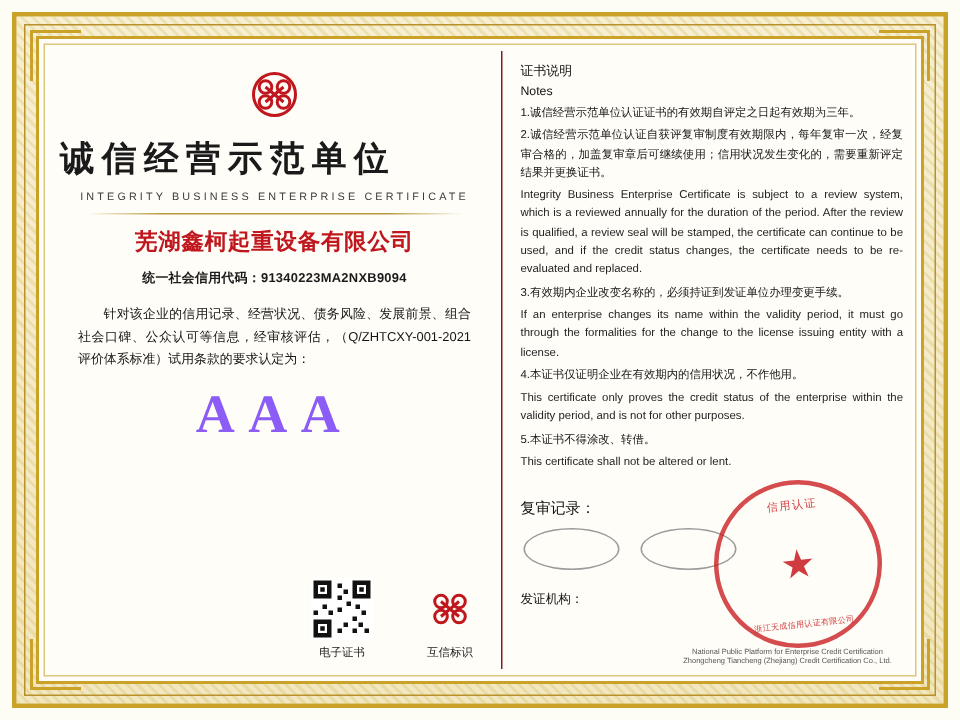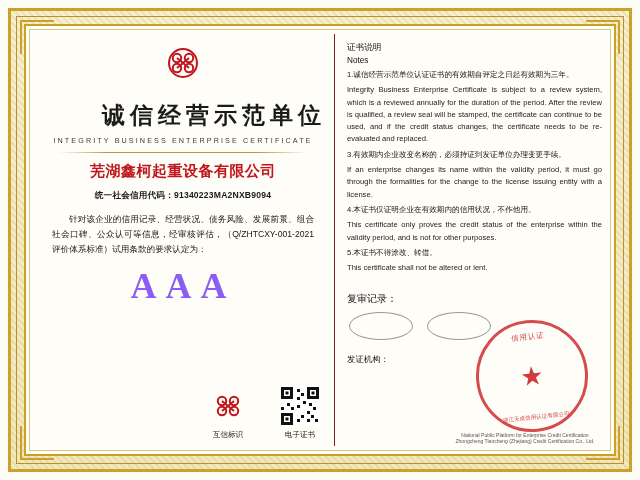--- a/index.html
+++ b/index.html
@@ -77,26 +77,26 @@
     text-align: center;
     margin-top: 2px;
     height: 46px;
   }
   .logo {
     display: inline-block;
     width: 42px; height: 42px;
     position: relative;
   }
   .title-cn {
-    text-align: right;
+    text-align: left;
     font-size: 23px;
     letter-spacing: 5px;
     color: #1a1a1a;
     font-weight: bold;
-    margin-top: 12px;
+    margin-top: 2px;
     font-family: "Liberation Serif", serif;
   }
   .title-en {
     text-align: center;
     font-size: 7.2px;
     letter-spacing: 2.1px;
     color: #3a3a3a;
     margin-top: 5px;
     white-space: nowrap;
   }
@@ -299,34 +299,20 @@
 
       <div class="company">芜湖鑫柯起重设备有限公司</div>
       <div class="credit-code">统一社会信用代码：91340223MA2NXB9094</div>
 
       <div class="body-text">针对该企业的信用记录、经营状况、债务风险、发展前景、组合社会口碑、公众认可等信息，经审核评估，（Q/ZHTCXY-001-2021评价体系标准）试用条款的要求认定为：</div>
 
       <div class="grade">AAA</div>
 
 
       <div class="badges">
-        <div class="badge">
-          <div class="badge-mark">
-            <svg width="42" height="42" viewBox="0 0 42 42" aria-hidden="true">
-              <g fill="none" stroke="#c0161d" stroke-width="2">
-                <circle cx="15" cy="16" r="4.2"></circle>
-                <circle cx="27" cy="16" r="4.2"></circle>
-                <circle cx="15" cy="26" r="4.2"></circle>
-                <circle cx="27" cy="26" r="4.2"></circle>
-                <path d="M15 16 L27 26 M27 16 L15 26"></path>
-              </g>
-            </svg>
-          </div>
-          <div class="badge-label">互信标识</div>
-        </div>
         <div class="badge">
           <div class="badge-mark">
             <svg width="42" height="42" viewBox="0 0 42 42" aria-hidden="true">
               <rect x="0" y="0" width="42" height="42" fill="#ffffff"></rect>
               <g fill="#111">
                 <rect x="2" y="2" width="12" height="12"></rect>
                   <rect x="28" y="2" width="12" height="12"></rect>
                 <rect x="2" y="28" width="12" height="12"></rect>
                 <rect x="18" y="4" width="3" height="3"></rect>
                   <rect x="22" y="8" width="3" height="3"></rect>
@@ -352,28 +338,43 @@
               </g>
               <g fill="#111">
                 <rect x="6.5" y="6.5" width="3" height="3"></rect>
                   <rect x="32.5" y="6.5" width="3" height="3"></rect>
                 <rect x="6.5" y="32.5" width="3" height="3"></rect>
               </g>
             </svg>
           </div>
           <div class="badge-label">电子证书</div>
         </div>
+        <div class="badge">
+          <div class="badge-mark">
+            <svg width="42" height="42" viewBox="0 0 42 42" aria-hidden="true">
+              <g fill="none" stroke="#c0161d" stroke-width="2">
+                <circle cx="15" cy="16" r="4.2"></circle>
+                <circle cx="27" cy="16" r="4.2"></circle>
+                <circle cx="15" cy="26" r="4.2"></circle>
+                <circle cx="27" cy="26" r="4.2"></circle>
+                <path d="M15 16 L27 26 M27 16 L15 26"></path>
+              </g>
+            </svg>
+          </div>
+          <div class="badge-label">互信标识</div>
+        </div>
       </div>
     </div>
 
     <div class="right-col">
       <div class="notes-title">证书说明</div>
       <div class="notes-title-en">Notes</div>
 
       <div class="note">1.诚信经营示范单位认证证书的有效期自评定之日起有效期为三年。</div>
+      <div class="note">2.诚信经营示范单位认证自获评复审制度有效期限内，每年复审一次，经复审合格的，加盖复审章后可继续使用；信用状况发生变化的，需要重新评定结果并更换证书。</div>
       <div class="note en">Integrity Business Enterprise Certificate is subject to a review system, which is a reviewed annually for the duration of the period. After the review is qualified, a review seal will be stamped, the certificate can continue to be used, and if the credit status changes, the certificate needs to be re-evaluated and replaced.</div>
       <div class="note">3.有效期内企业改变名称的，必须持证到发证单位办理变更手续。</div>
       <div class="note en">If an enterprise changes its name within the validity period, it must go through the formalities for the change to the license issuing entity with a license.</div>
       <div class="note">4.本证书仅证明企业在有效期内的信用状况，不作他用。</div>
       <div class="note en">This certificate only proves the credit status of the enterprise within the validity period, and is not for other purposes.</div>
       <div class="note">5.本证书不得涂改、转借。</div>
       <div class="note en">This certificate shall not be altered or lent.</div>
 
       <div class="review-label">复审记录：</div>
       <div class="ellipses">

